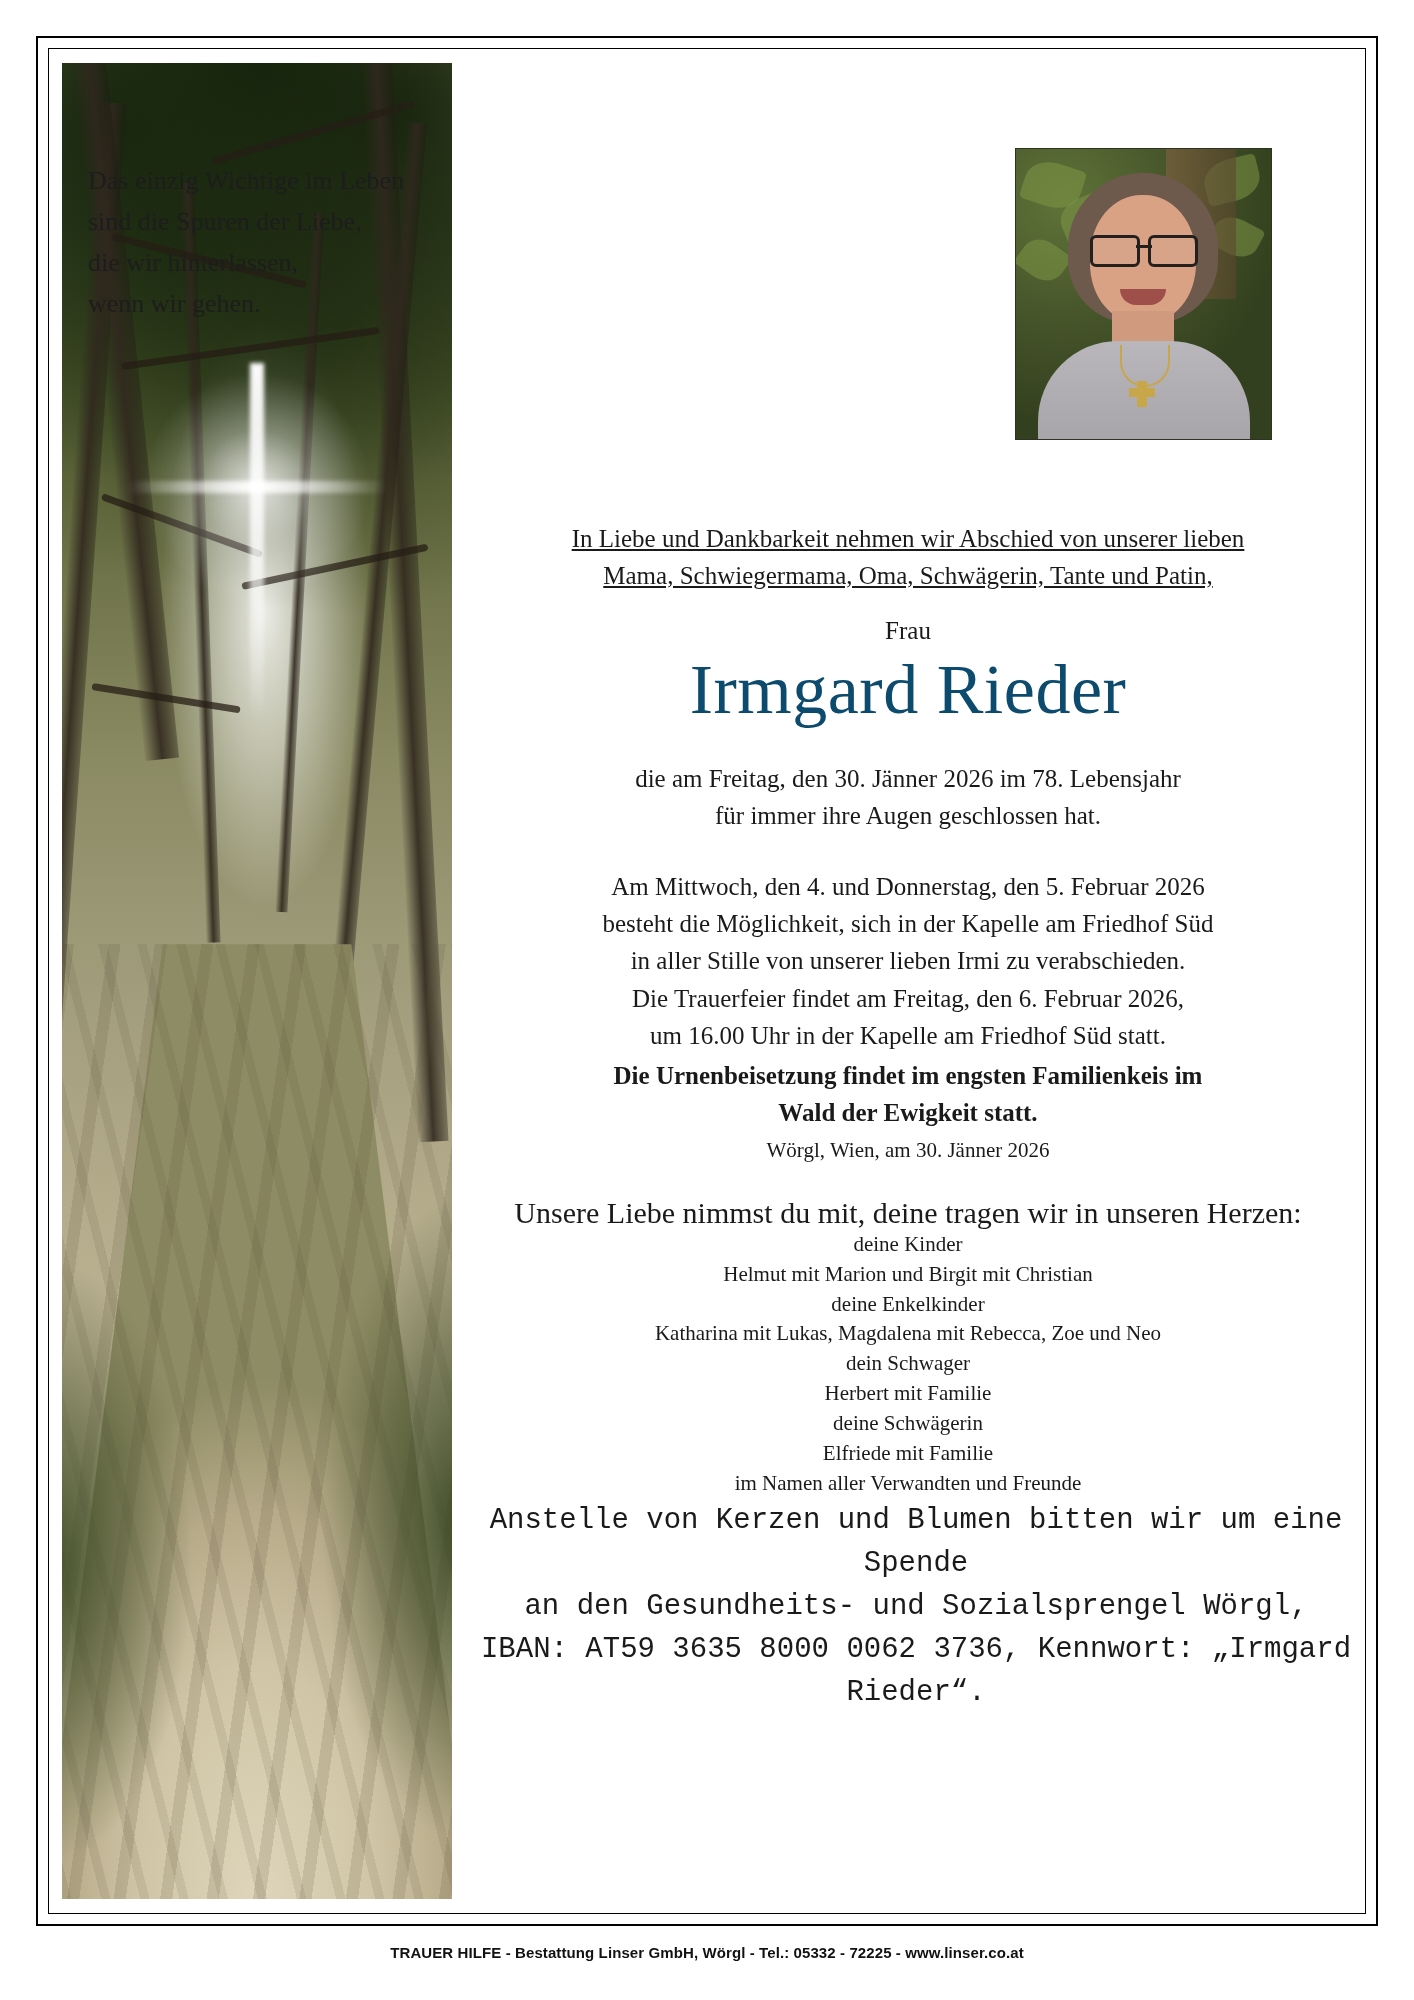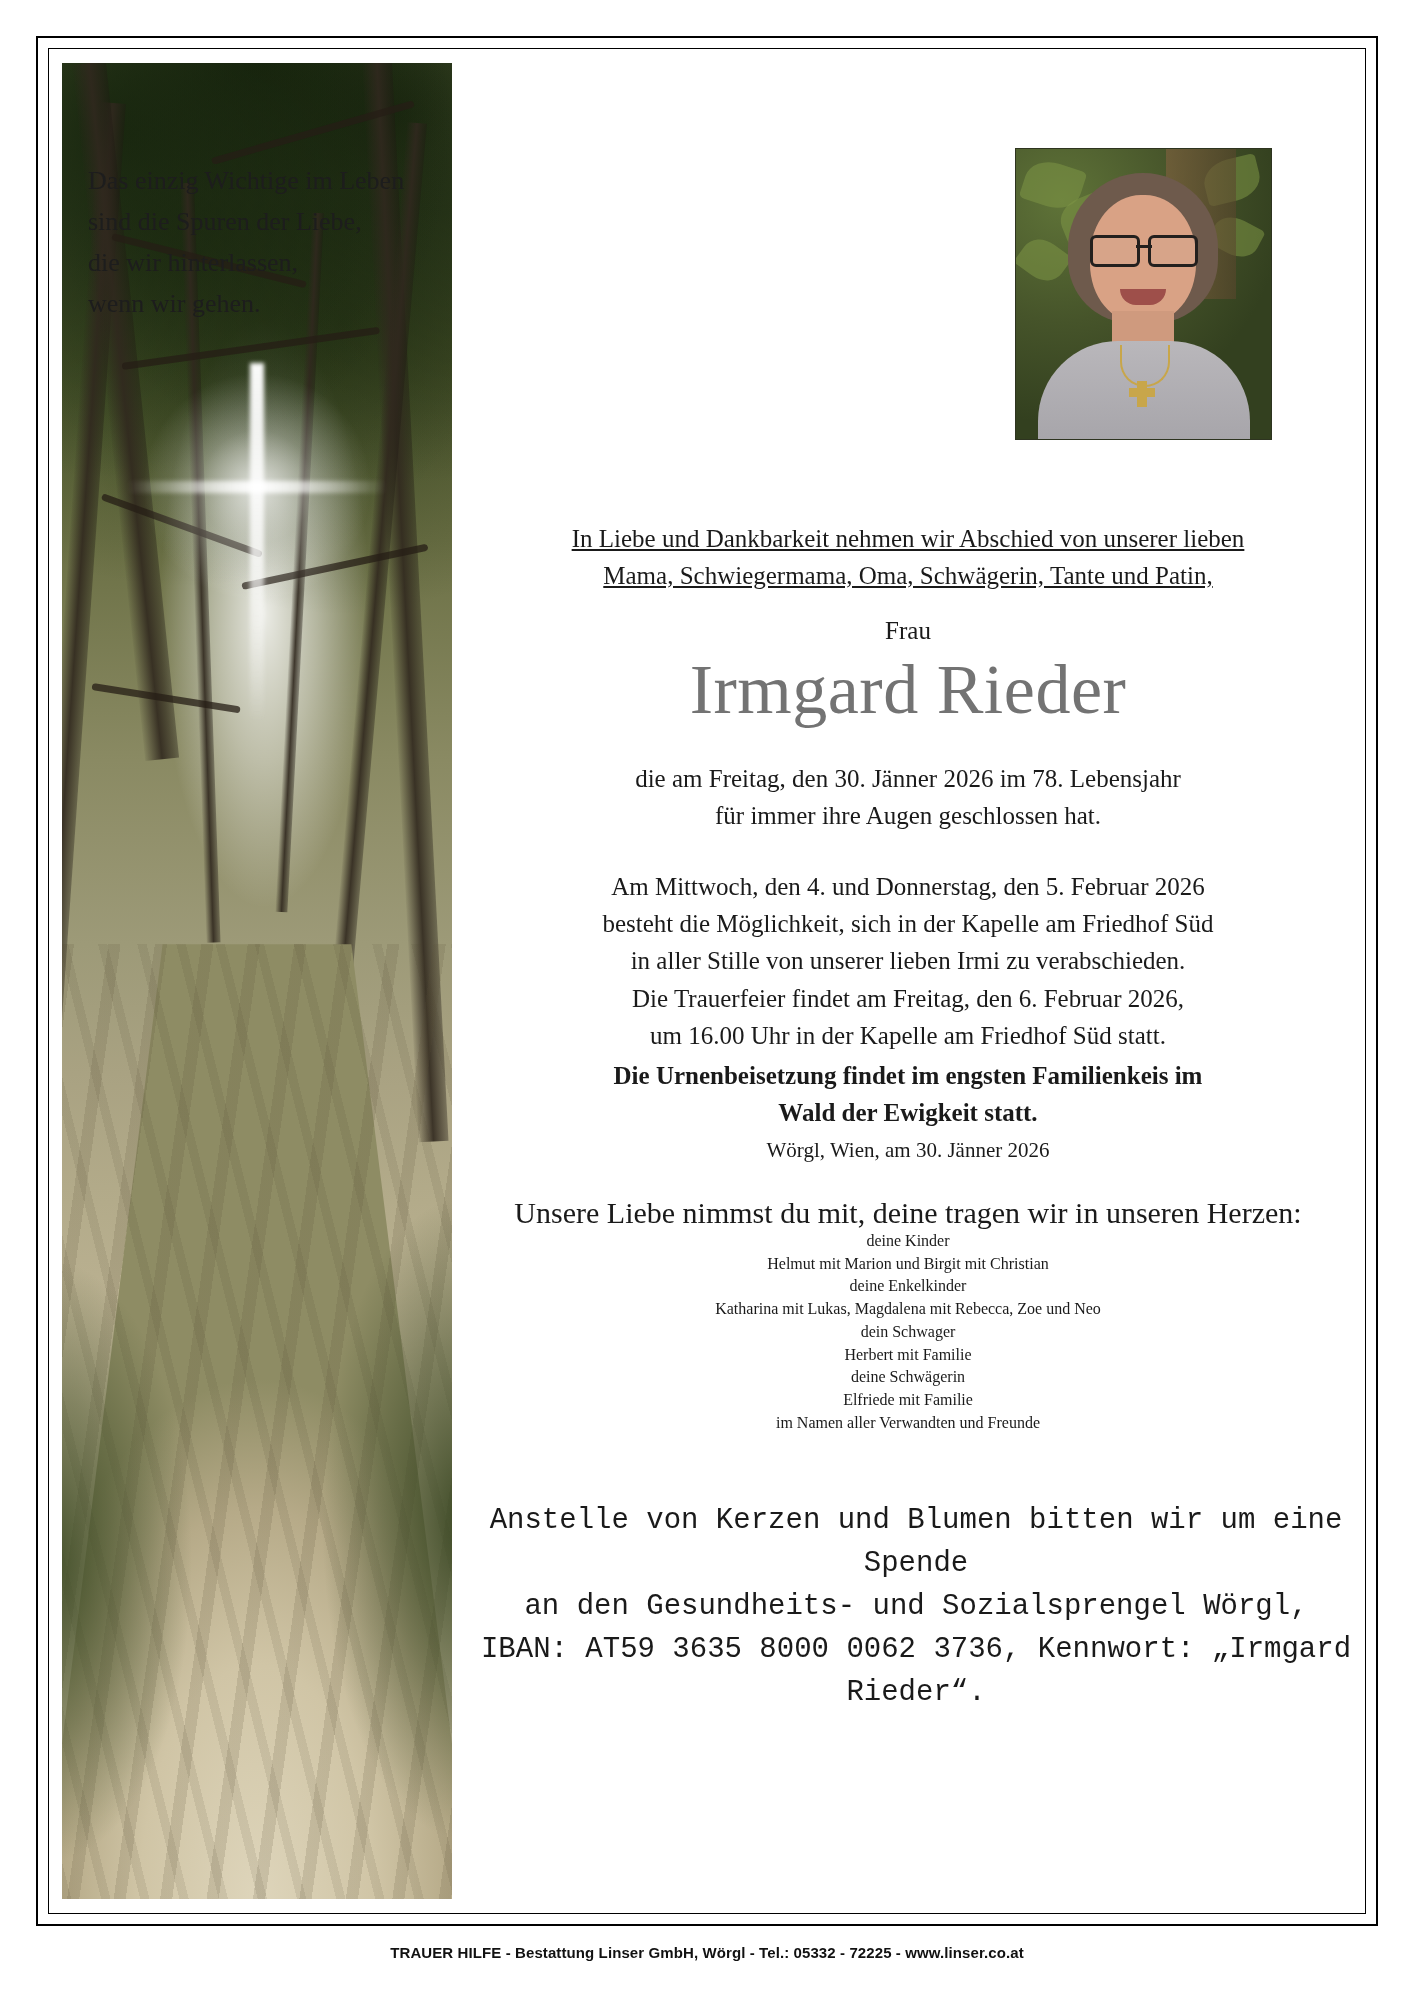--- a/index.html
+++ b/index.html
@@ -280,28 +280,28 @@
 
   .block {
     font-size: 25px;
     line-height: 1.5;
     color: #1a1a1a;
     margin: 0;
   }
 
   .intro { position: absolute; left: 0; top: 420px; width: 100%; font-size: 25px; line-height: 1.48; text-decoration: underline; }
   .frau  { position: absolute; left: 0; top: 512px; width: 100%; font-size: 25px; }
-  .name  { position: absolute; left: 0; top: 550px; width: 100%; font-size: 70px; letter-spacing: 0.5px; color: #737373; }
+  .name  { position: absolute; left: 0; top: 550px; width: 100%; font-size: 70px; letter-spacing: 0.5px; color: #0c4a6e; }
   .died  { position: absolute; left: 0; top: 660px; width: 100%; font-size: 25px; line-height: 1.48; }
   .p1    { position: absolute; left: 0; top: 768px; width: 100%; font-size: 25px; line-height: 1.48; }
   .p2    { position: absolute; left: 0; top: 880px; width: 100%; font-size: 25px; line-height: 1.48; }
   .p3    { position: absolute; left: 0; top: 957px; width: 100%; font-size: 25px; line-height: 1.48; font-weight: bold; }
   .place { position: absolute; left: 0; top: 1035px; width: 100%; font-size: 21px; }
   .dedic { position: absolute; left: 0; top: 1090px; width: 100%; font-size: 30px; }
-  .family{ position: absolute; left: 0; top: 1130px; width: 100%; font-size: 16px; line-height: 1.42; }
+  .family{ position: absolute; left: 0; top: 1130px; width: 100%; font-size: 21px; line-height: 1.42; }
   .dona  { position: absolute; left: 8px; top: 1400px; width: 100%; font-size: 29px; line-height: 1.48; font-family: Liberation Mono, monospace; }
 
   .line { display: block; }
 
   .footer {
     position: absolute;
     left: 0;
     top: 1944px;
     width: 1414px;
     text-align: center;

